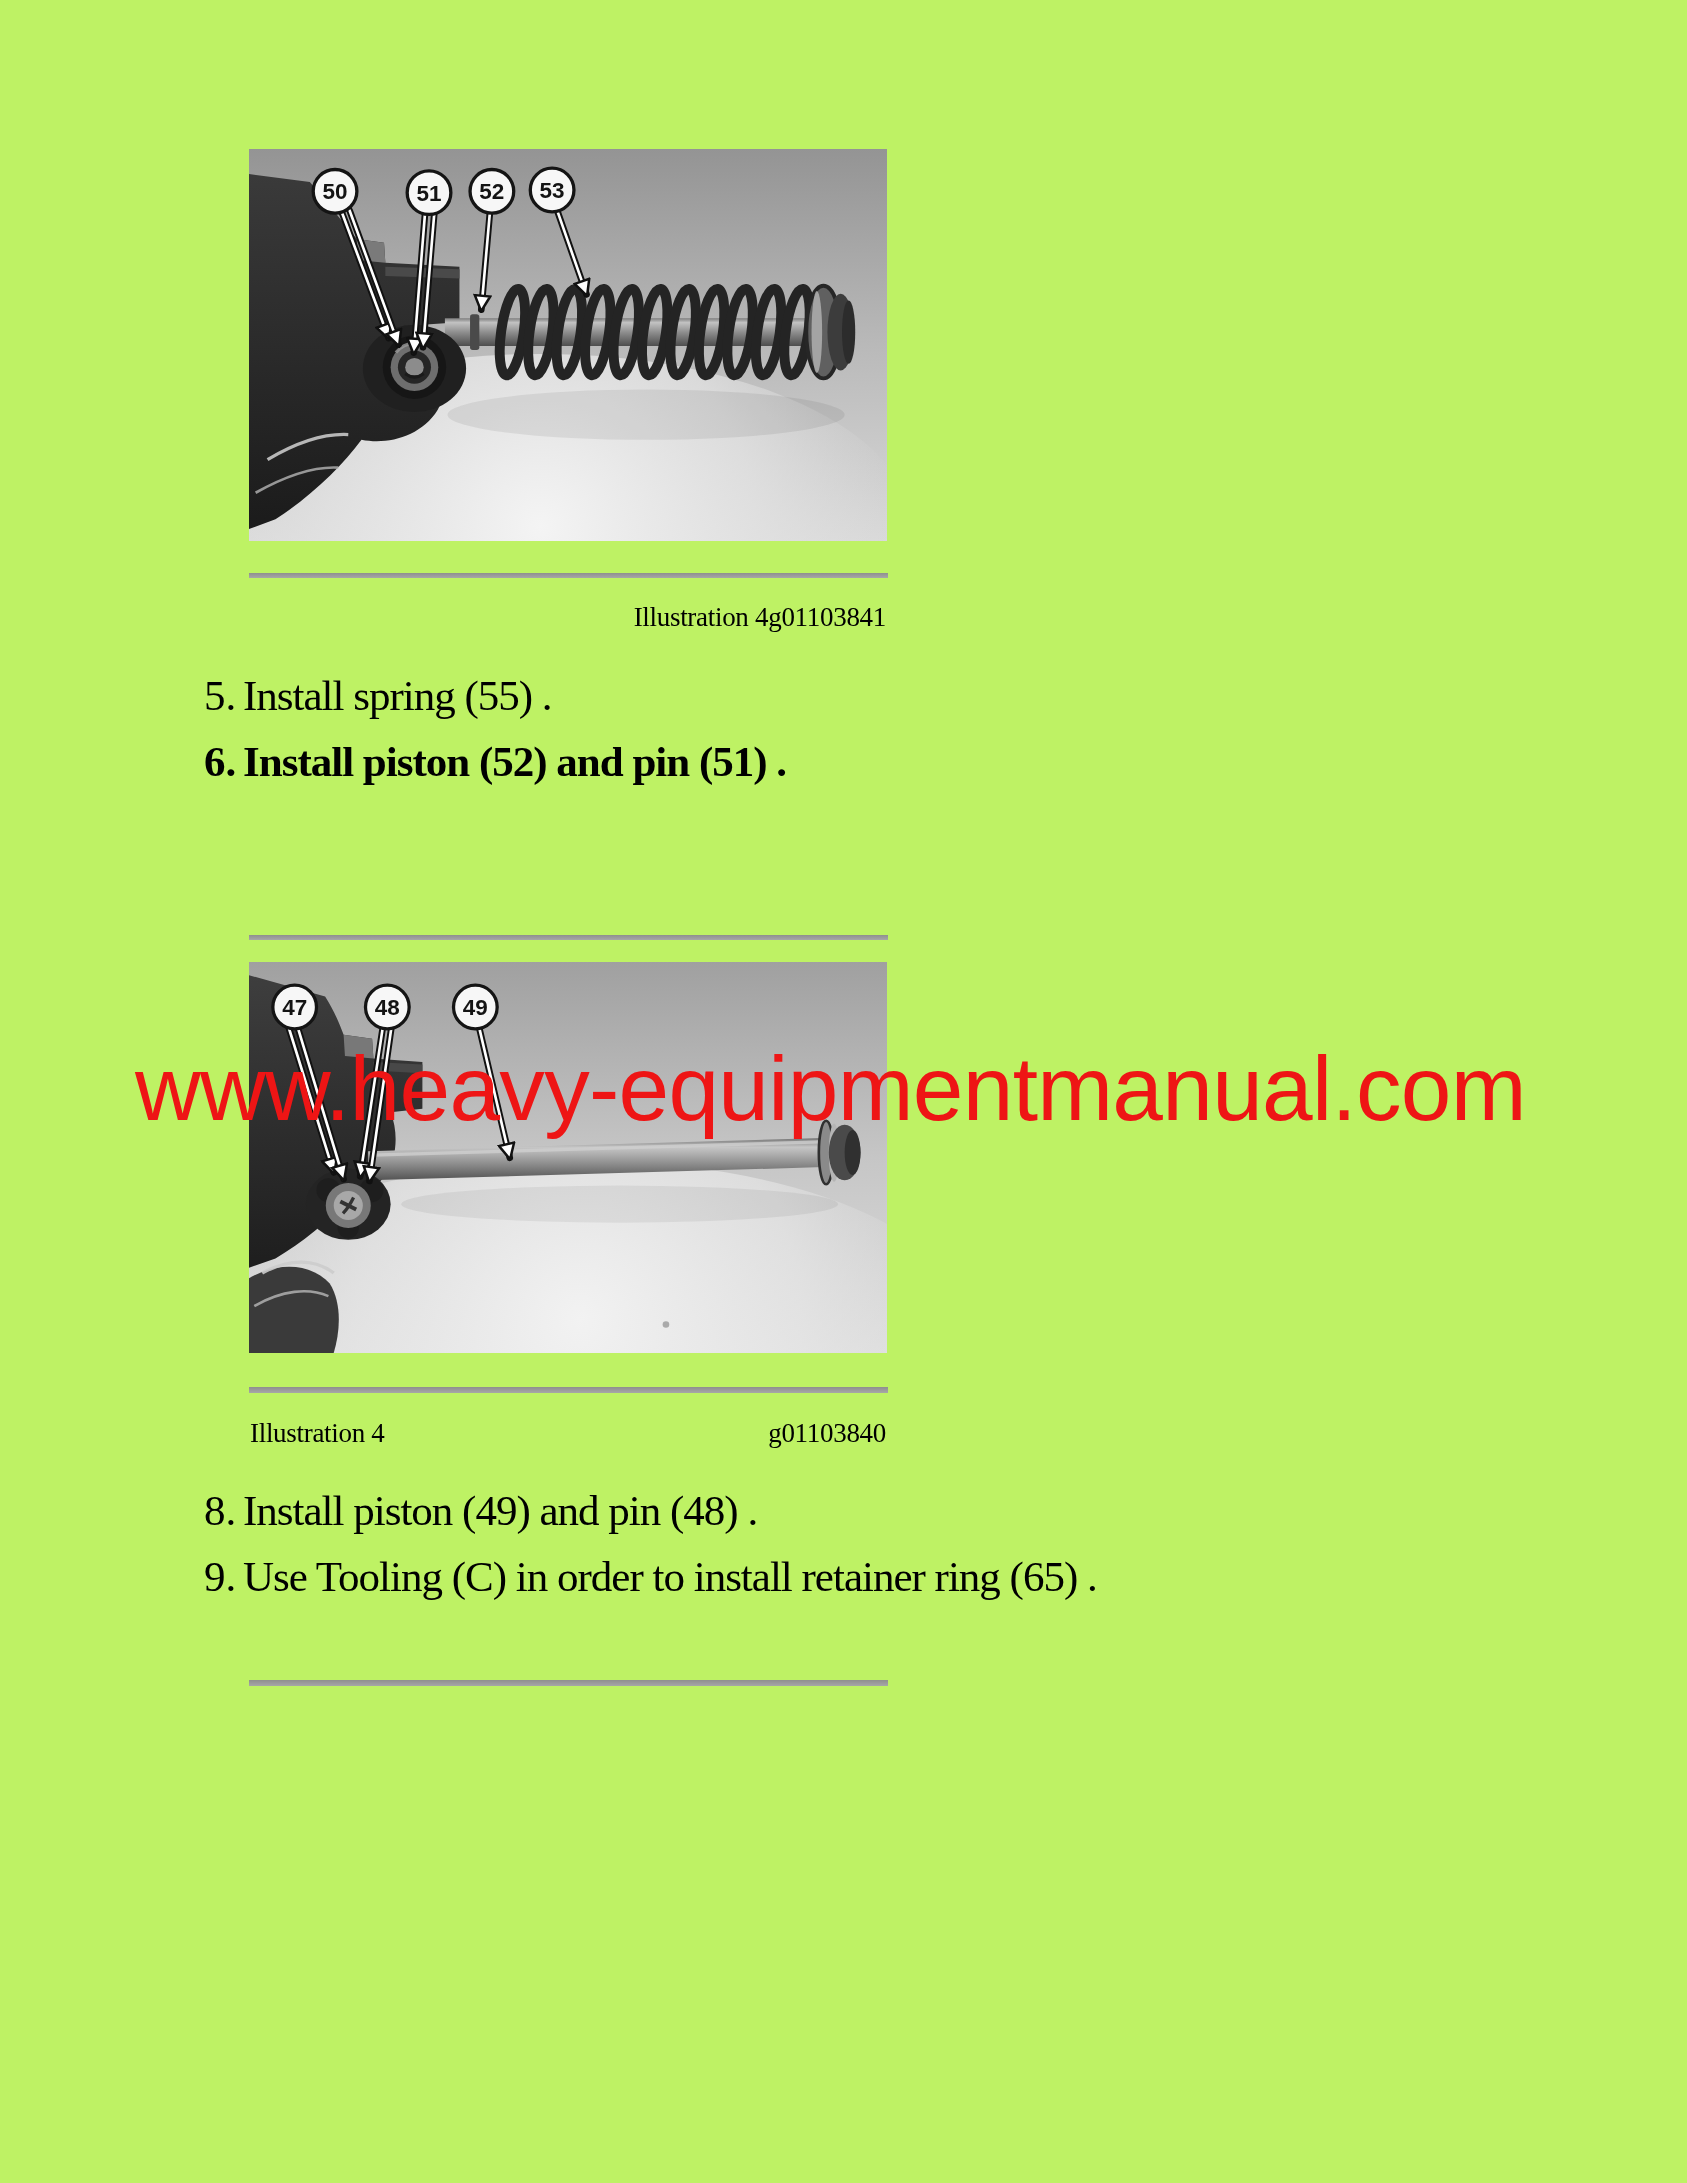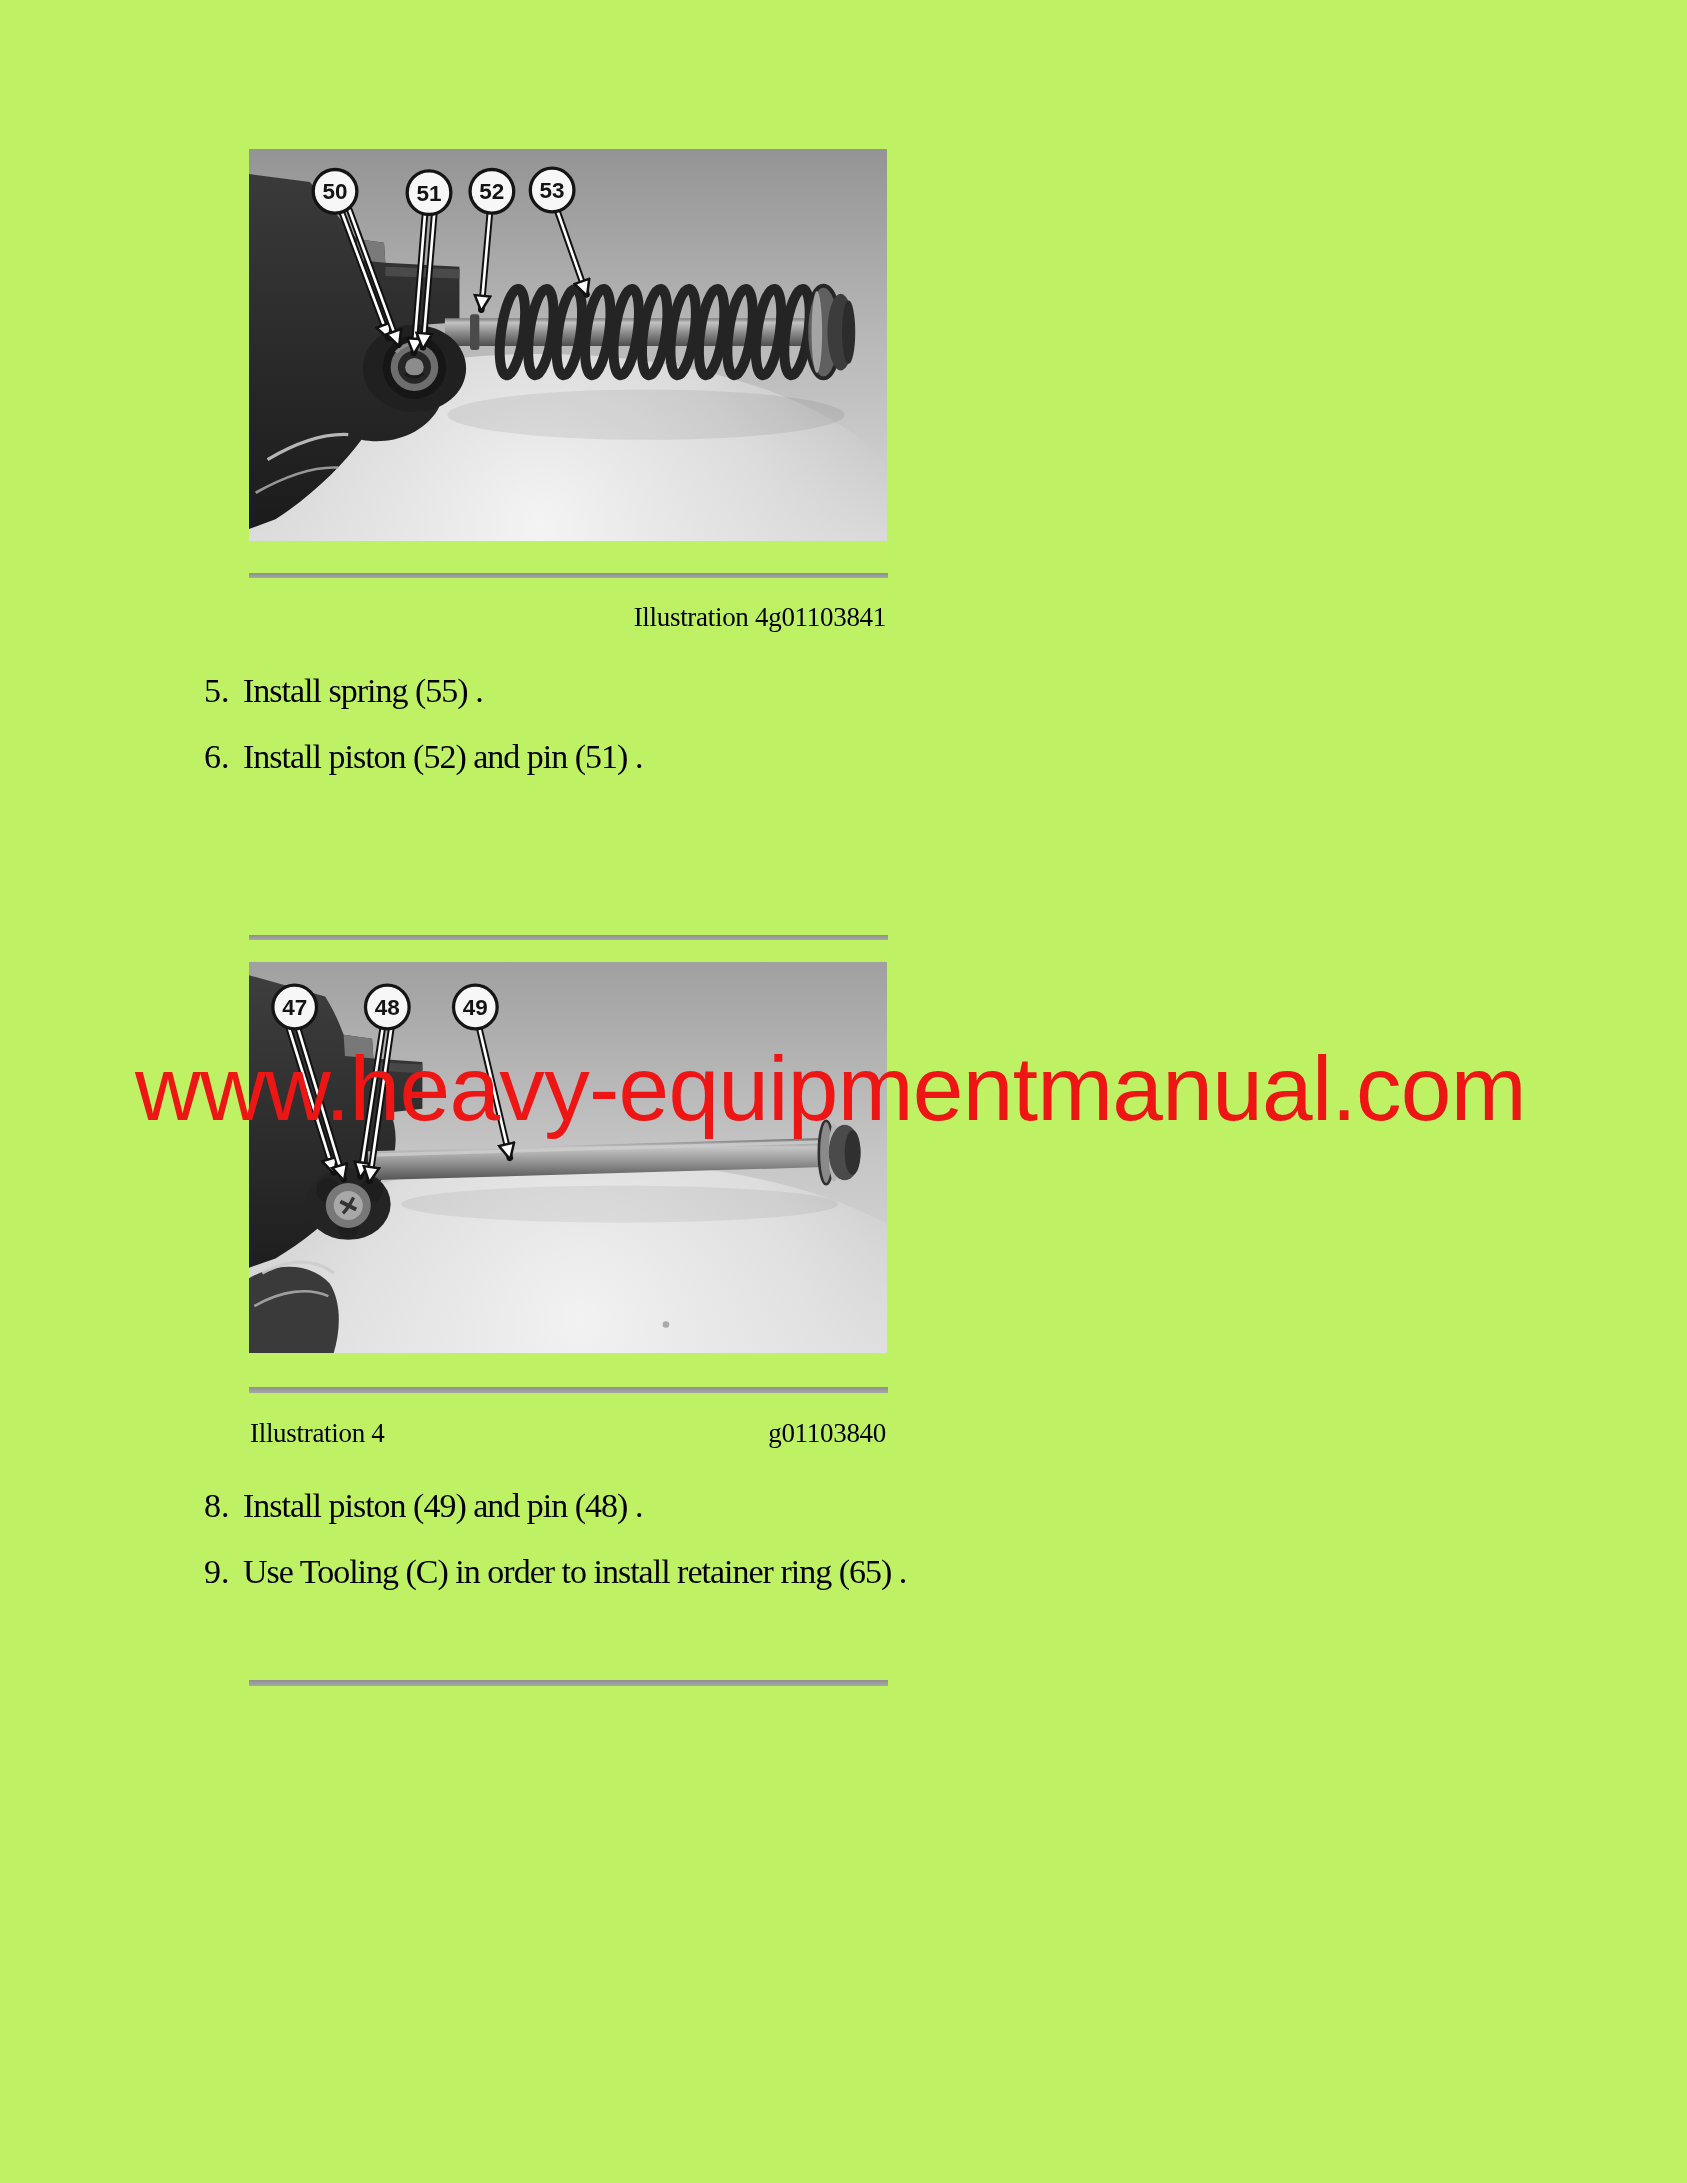--- a/index.html
+++ b/index.html
@@ -7,24 +7,24 @@
         font-family:"Liberation Serif", serif;color:#000;padding-left:8px;}
   .divider{position:absolute;left:249px;width:639px;height:5.3px;
            background:linear-gradient(#8f8f8f,#a7a7a7);}
   .photo{position:absolute;left:249px;width:638px;}
   #photo1{top:149px;height:392px;}
   #photo2{top:962px;height:391px;}
   .caption-row{position:absolute;left:250px;width:636px;display:flex;
                justify-content:space-between;font-size:27px;letter-spacing:-0.3px;line-height:1;}
   #caption1{top:604px;justify-content:flex-end;}
   #caption2{top:1420px;}
-  .step{position:absolute;left:204px;font-size:34px;letter-spacing:-1px;
+  .step{position:absolute;left:204px;font-size:43px;letter-spacing:-1px;
         line-height:1;white-space:pre;}
   .step .num{display:inline-block;width:39px;letter-spacing:0;}
-  #step5{top:674px;} #step6{top:740px;} #step7{top:805px;}
+  #step5{top:674px;} #step6{top:740px;font-weight:bold;} #step7{top:805px;}
   #step8{top:1489px;} #step9{top:1555px;}
   .watermark{position:absolute;left:135px;top:1043px;line-height:91px;height:91px;
              font-family:"Liberation Sans", sans-serif;font-size:91px;letter-spacing:-0.7px;
              color:#ee1515;white-space:nowrap;z-index:50;}
   svg{display:block;width:100%;height:100%;}
   .co-num{font-family:"Liberation Sans", sans-serif;font-weight:bold;font-size:34px;fill:#141414;
           text-anchor:middle;}
 </style>
 </head>
 <body>

